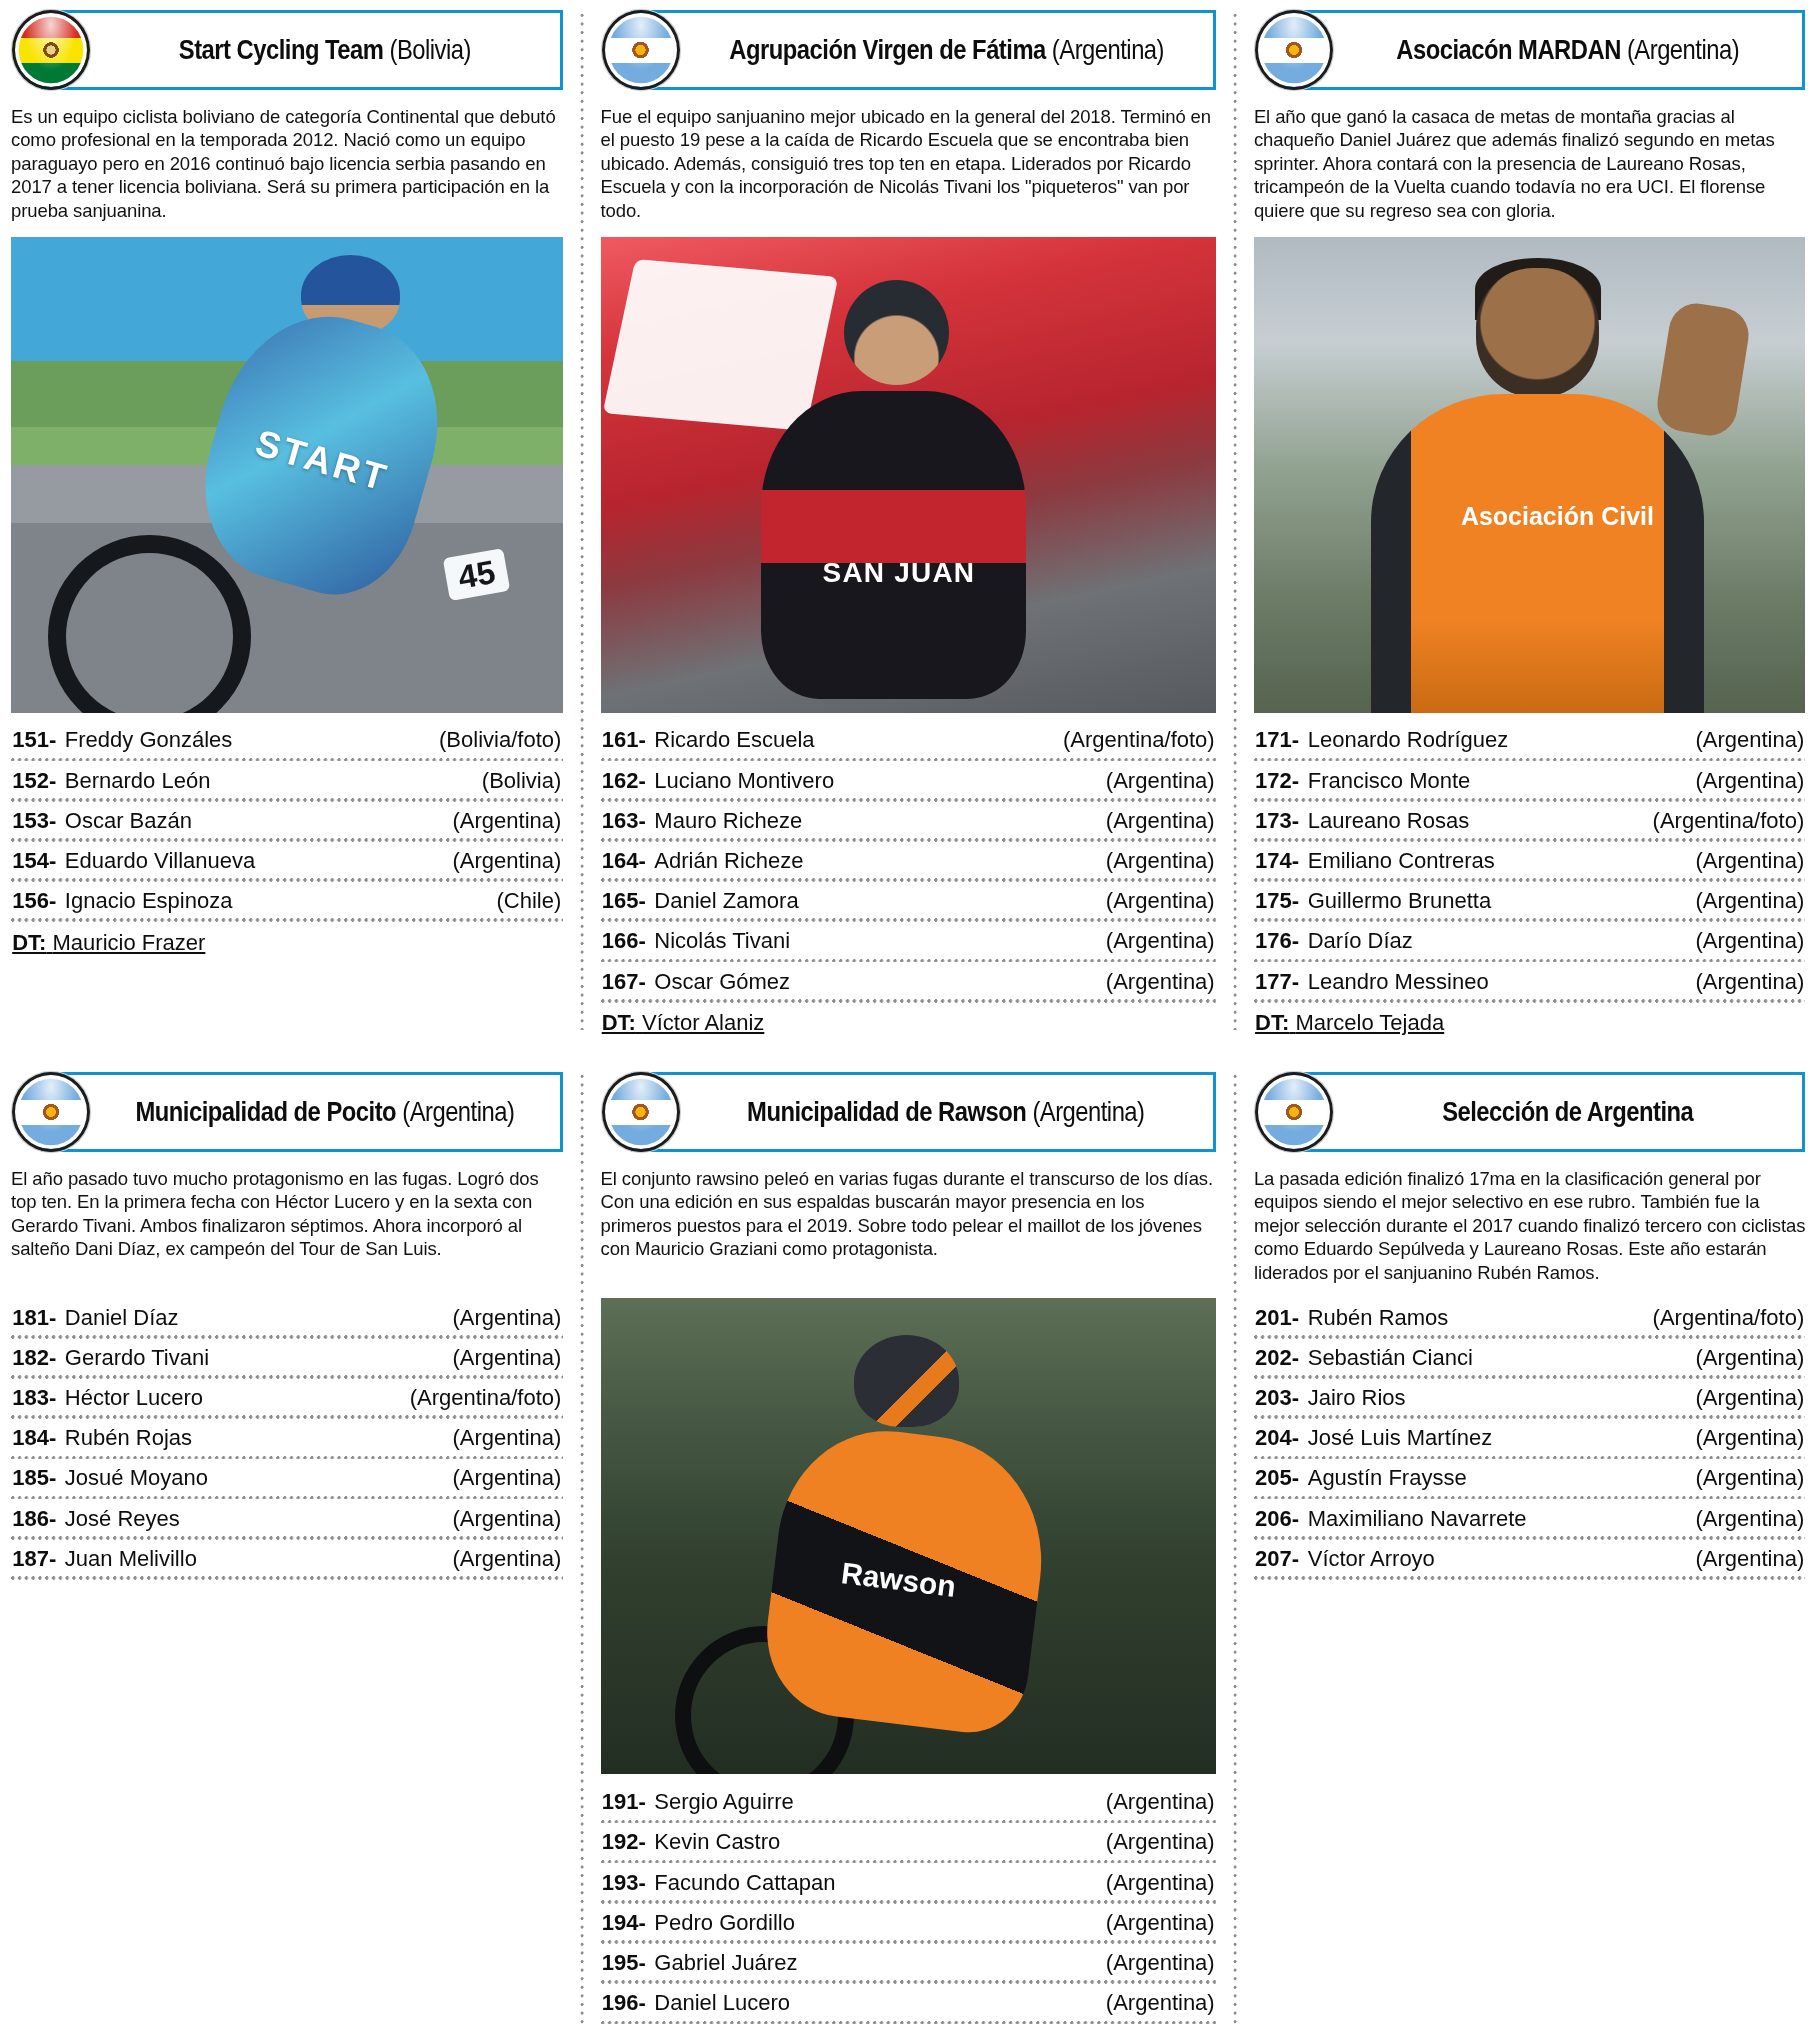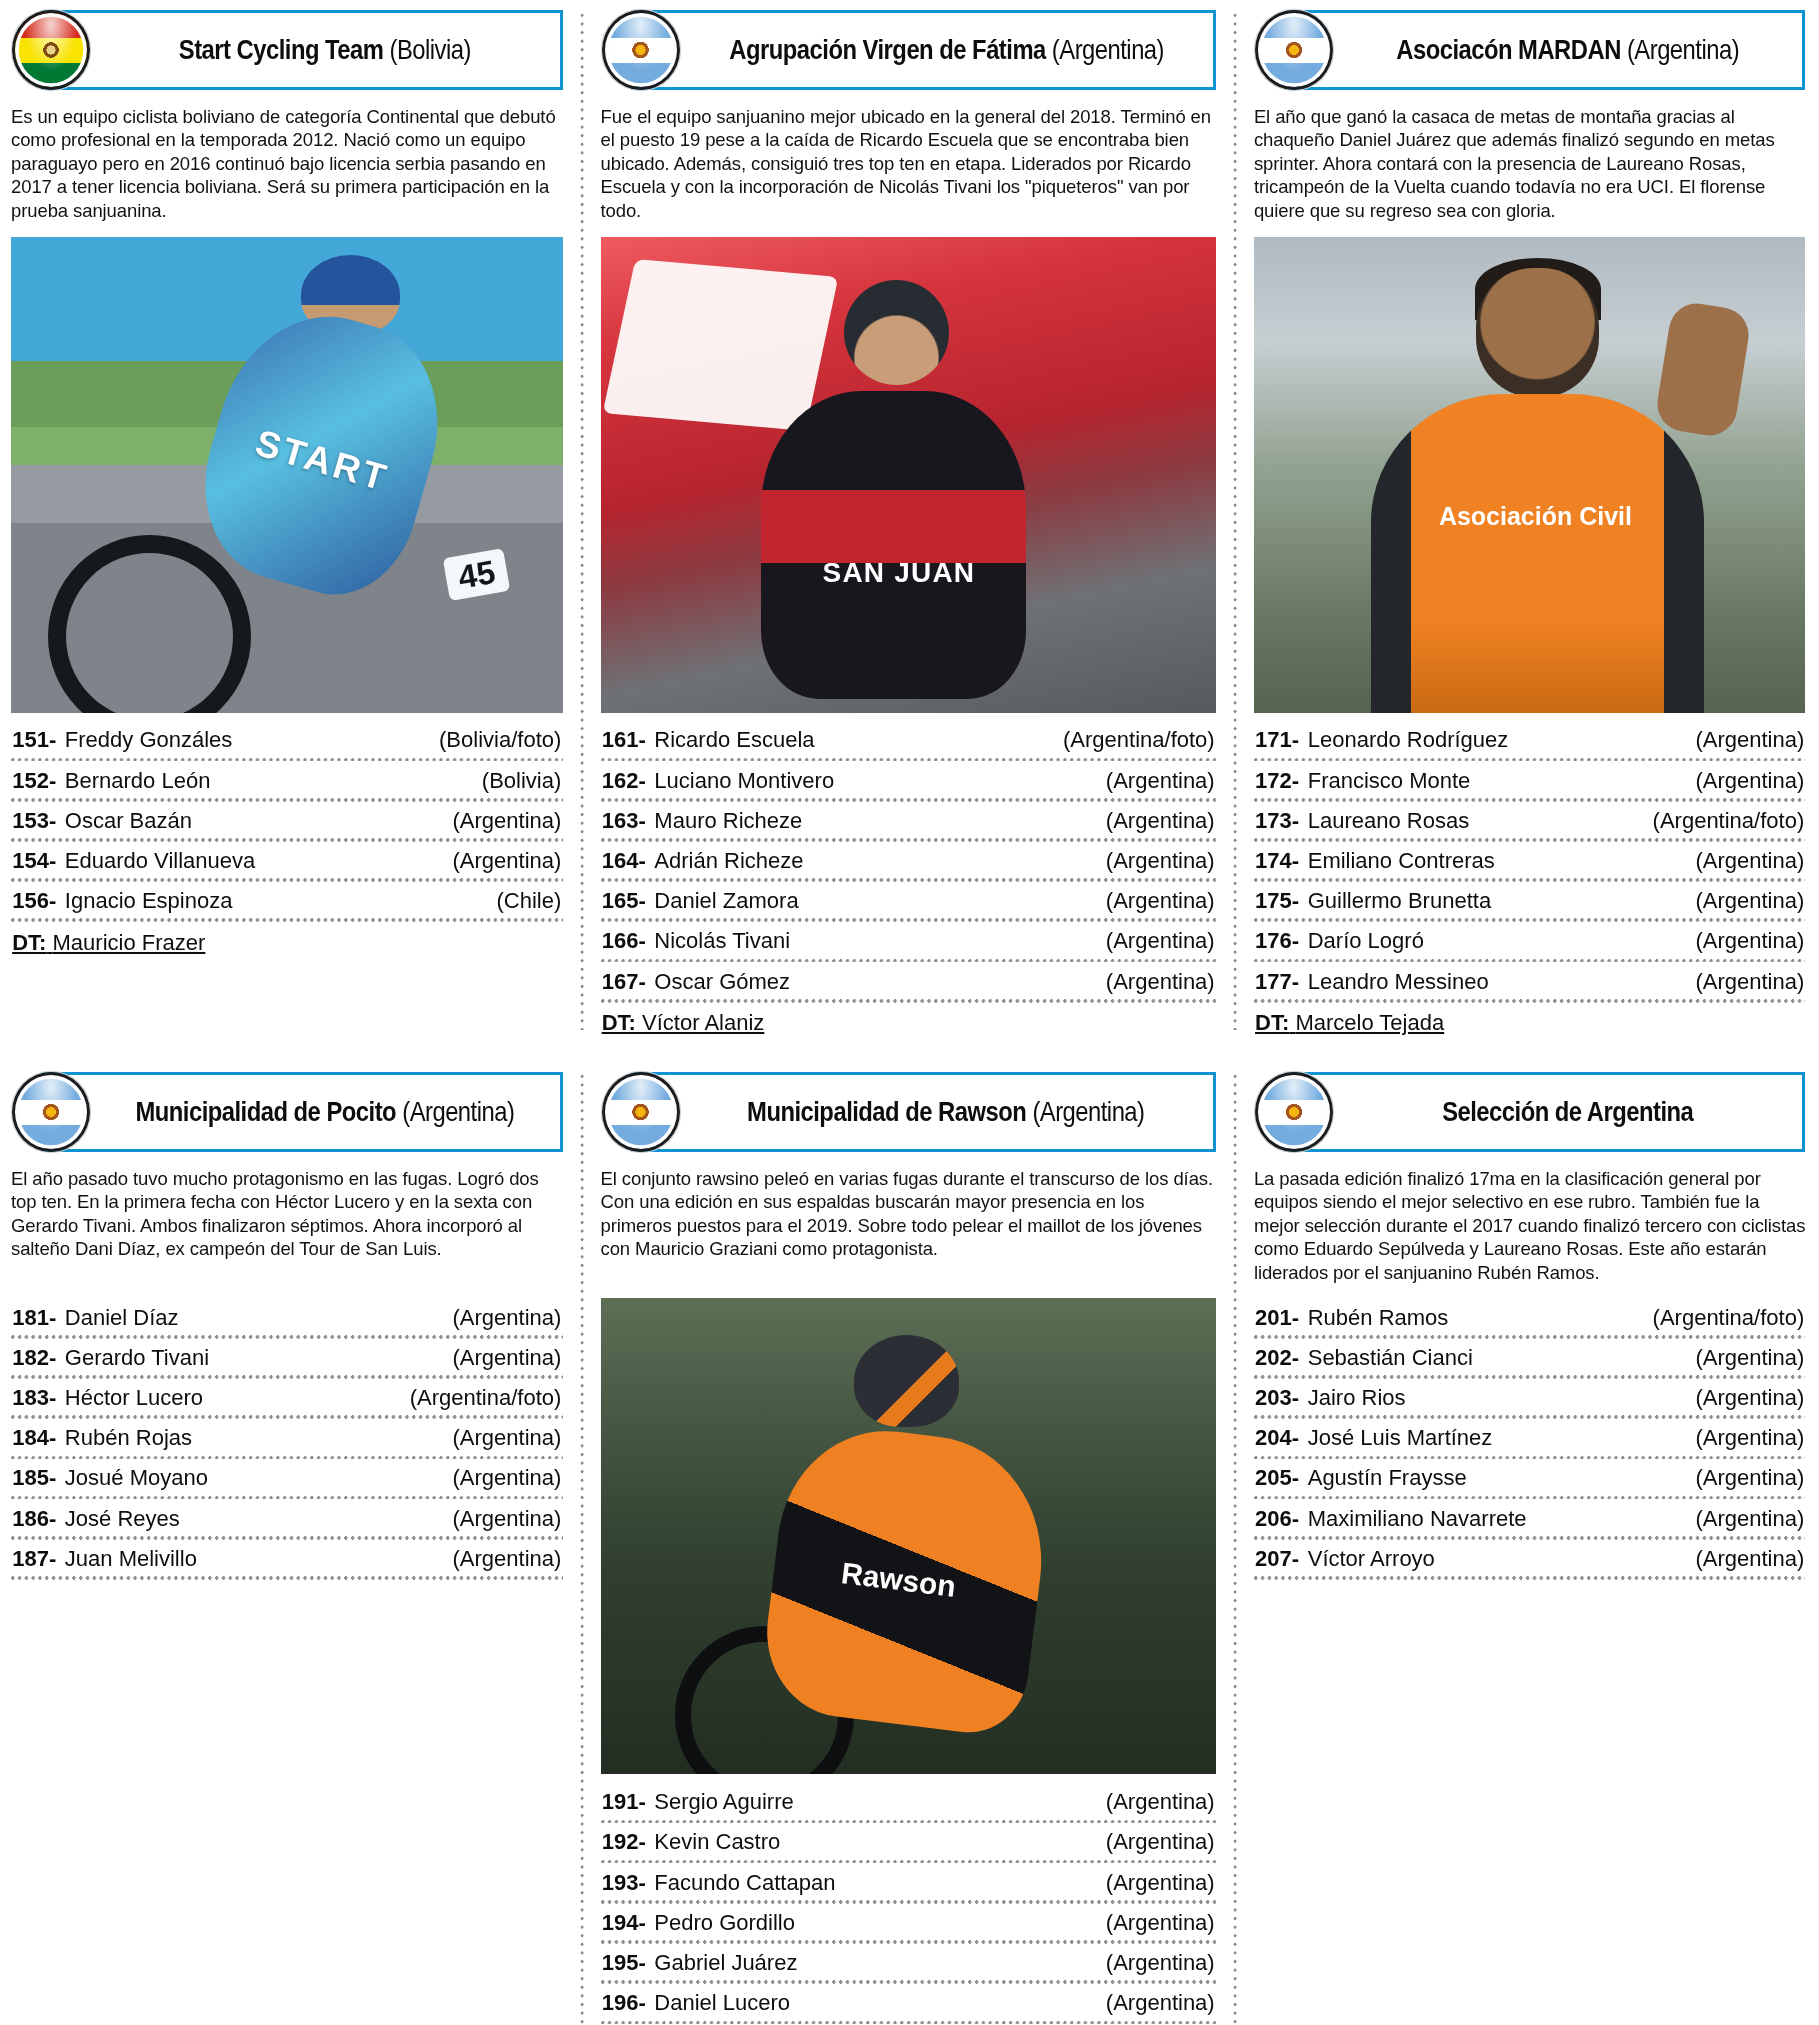--- a/index.html
+++ b/index.html
@@ -83,21 +83,21 @@
   
   .photo-3 { background:linear-gradient(to bottom,#b0bac1 0%,#c6ced2 22%,#93a392 48%,#6d7d68 75%,#55634f 100%); }
   .photo-3 .p-hair { display:block; left:221px; top:21px; width:126px; height:62px; border-radius:50% 50% 0 0; background:#211c18; }
   .photo-3 .p-head { display:block; left:222px; top:31px; width:123px; height:129px; border-radius:46%;
          background:radial-gradient(circle at 50% 42%,#9c7049 0 58%,#3a2e25 60%); }
   .photo-3 .p-torso { display:block; left:117px; top:157px; width:333px; height:320px; border-radius:40% 40% 0 0;
          background:linear-gradient(90deg,#23262b 0 12%,rgba(0,0,0,0) 12% 88%,#23262b 88%),
                     linear-gradient(to bottom,#f08224 0 70%,#c96a12 100%); }
   .photo-3 .p-arm { display:block; right:62px; top:68px; width:80px; height:129px; border-radius:28px;
          background:#9c7049; transform:rotate(9deg); }
-  .photo-3 .jersey { display:block; left:185px; top:265px; font-size:25px; }
+  .photo-3 .jersey { display:block; left:207px; top:265px; font-size:25px; }
   
   .photo-4 { background:linear-gradient(to bottom,#c3ccd4 0%,#a9b6aa 28%,#96a28f 55%,#a7a096 78%,#b3aa9e 100%); }
   .photo-4 .p-extra1 { display:block; left:0; top:0; width:166px; height:154px; opacity:.85;
          background:repeating-linear-gradient(90deg,#cf3a35 0 21px,#f2f2f2 21px 42px); }
   .photo-4 .p-extra2 { display:block; right:0; top:0; width:197px; height:142px;
          background:radial-gradient(circle at 72% 22%,#5c8a4a 0 55%,rgba(0,0,0,0) 57%),
                     radial-gradient(circle at 28% 42%,#4f7c40 0 48%,rgba(0,0,0,0) 50%); }
   .photo-4 .p-head { display:block; left:265px; top:68px; width:108px; height:114px; border-radius:46%;
          background:radial-gradient(circle at 50% 40%,#9c6b49 0 60%,#2b231d 62%); }
   .photo-4 .p-torso { display:block; left:185px; top:179px; width:271px; height:297px; border-radius:42% 42% 0 0;
@@ -322,21 +322,21 @@
   </li>
 
   <li class="rider">
     <span class="r-num">175-</span>
     <span class="r-name">Guillermo Brunetta</span>
     <span class="r-country">(Argentina)</span>
   </li>
 
   <li class="rider">
     <span class="r-num">176-</span>
-    <span class="r-name">Darío Logró</span>
+    <span class="r-name">Darío Díaz</span>
     <span class="r-country">(Argentina)</span>
   </li>
 
   <li class="rider">
     <span class="r-num">177-</span>
     <span class="r-name">Leandro Messineo</span>
     <span class="r-country">(Argentina)</span>
   </li>
 </ul>
     <div class="dt">

